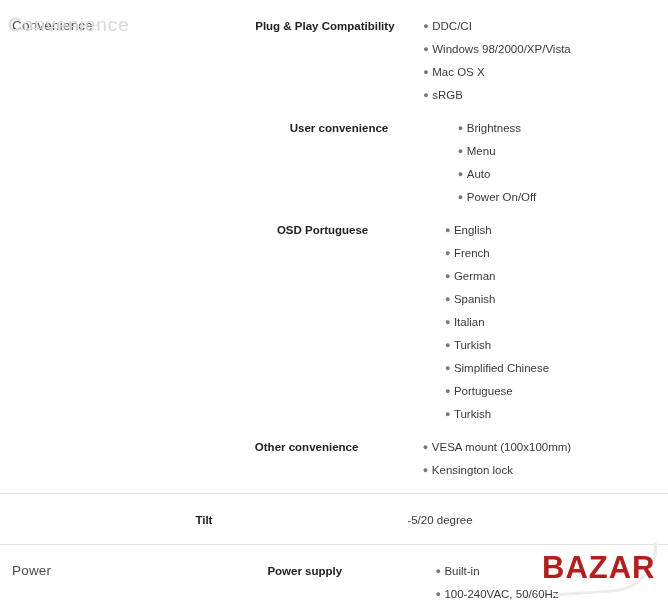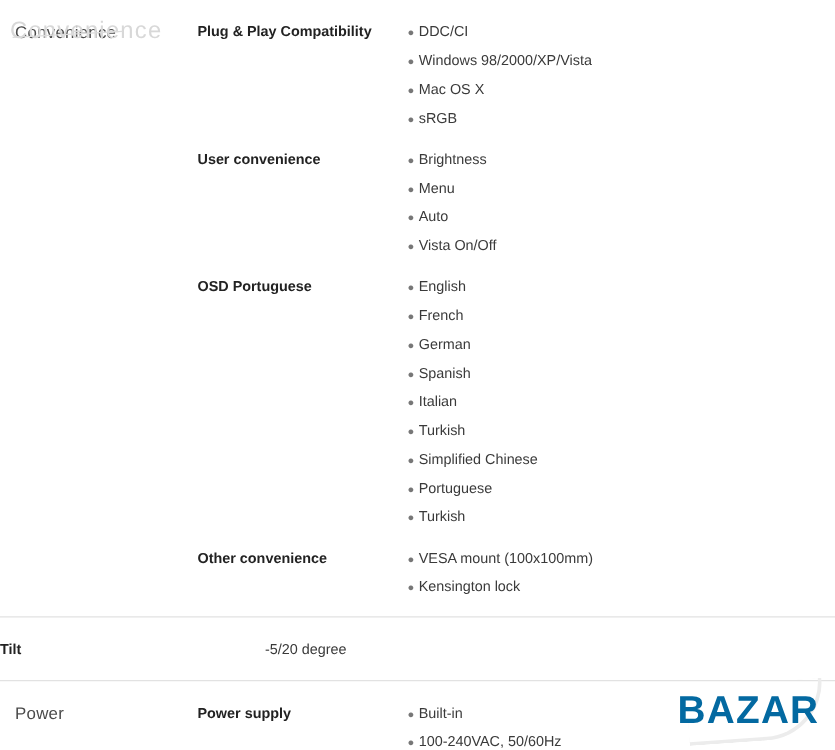--- a/index.html
+++ b/index.html
@@ -39,20 +39,21 @@
     font-weight: 400;
     padding-left: 12px;
     padding-top: 18px;
     box-sizing: border-box;
     letter-spacing: 0.2px;
   }
   .sec-body {
     flex: 1 1 auto;
     display: flex;
     flex-direction: column;
+    align-items: center;
   }
   .spec-row {
     display: flex;
     flex-direction: row;
     align-items: flex-start;
   }
   .row-label {
     width: 168px;
     flex: 0 0 168px;
     font-size: 11.5px;
@@ -130,21 +131,21 @@
     height: 52px;
     pointer-events: none;
     user-select: none;
   }
   .wm-bottom .wm-text {
     position: absolute;
     left: 0;
     top: 6px;
     font-size: 31px;
     font-weight: bold;
-    color: #0369a1;
+    color: #b91c1c;
     letter-spacing: 1px;
     font-family: "Liberation Sans", sans-serif;
   }
   .wm-bottom .wm-swoosh {
     position: absolute;
     left: 8px;
     top: 2px;
     width: 106px;
     height: 44px;
     border-bottom: 3px solid #ececec;
@@ -194,21 +195,21 @@
           <div class="val-item">
               <span class="bullet">●</span>
               <span class="val-text">Menu</span>
             </div>
           <div class="val-item">
               <span class="bullet">●</span>
               <span class="val-text">Auto</span>
             </div>
           <div class="val-item">
               <span class="bullet">●</span>
-              <span class="val-text">Vista On/Off</span>
+              <span class="val-text">Power On/Off</span>
             </div>
         </div>
       </div>
 
       <div class="spec-row">
         <div class="row-label">OSD Portuguese</div>
         <div class="row-values">
           <div class="val-item">
               <span class="bullet">●</span>
               <span class="val-text">English</span>

